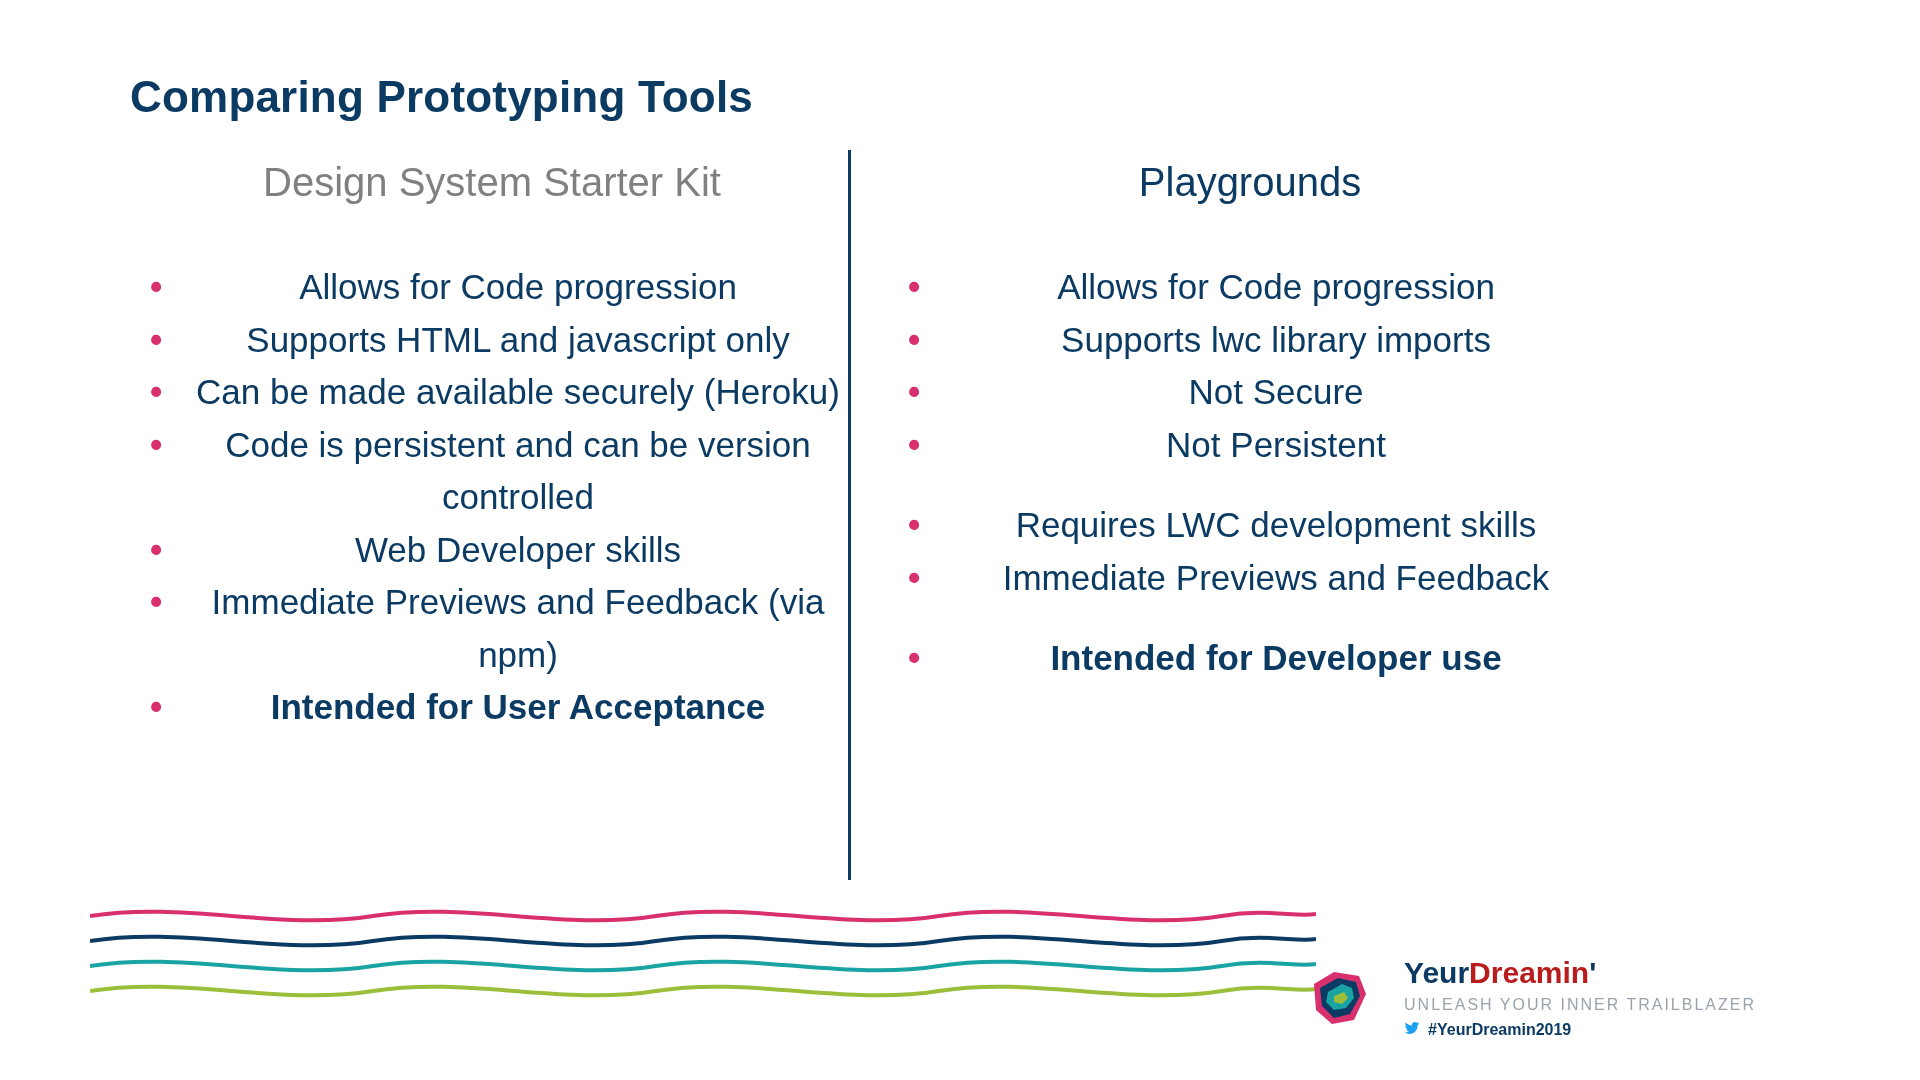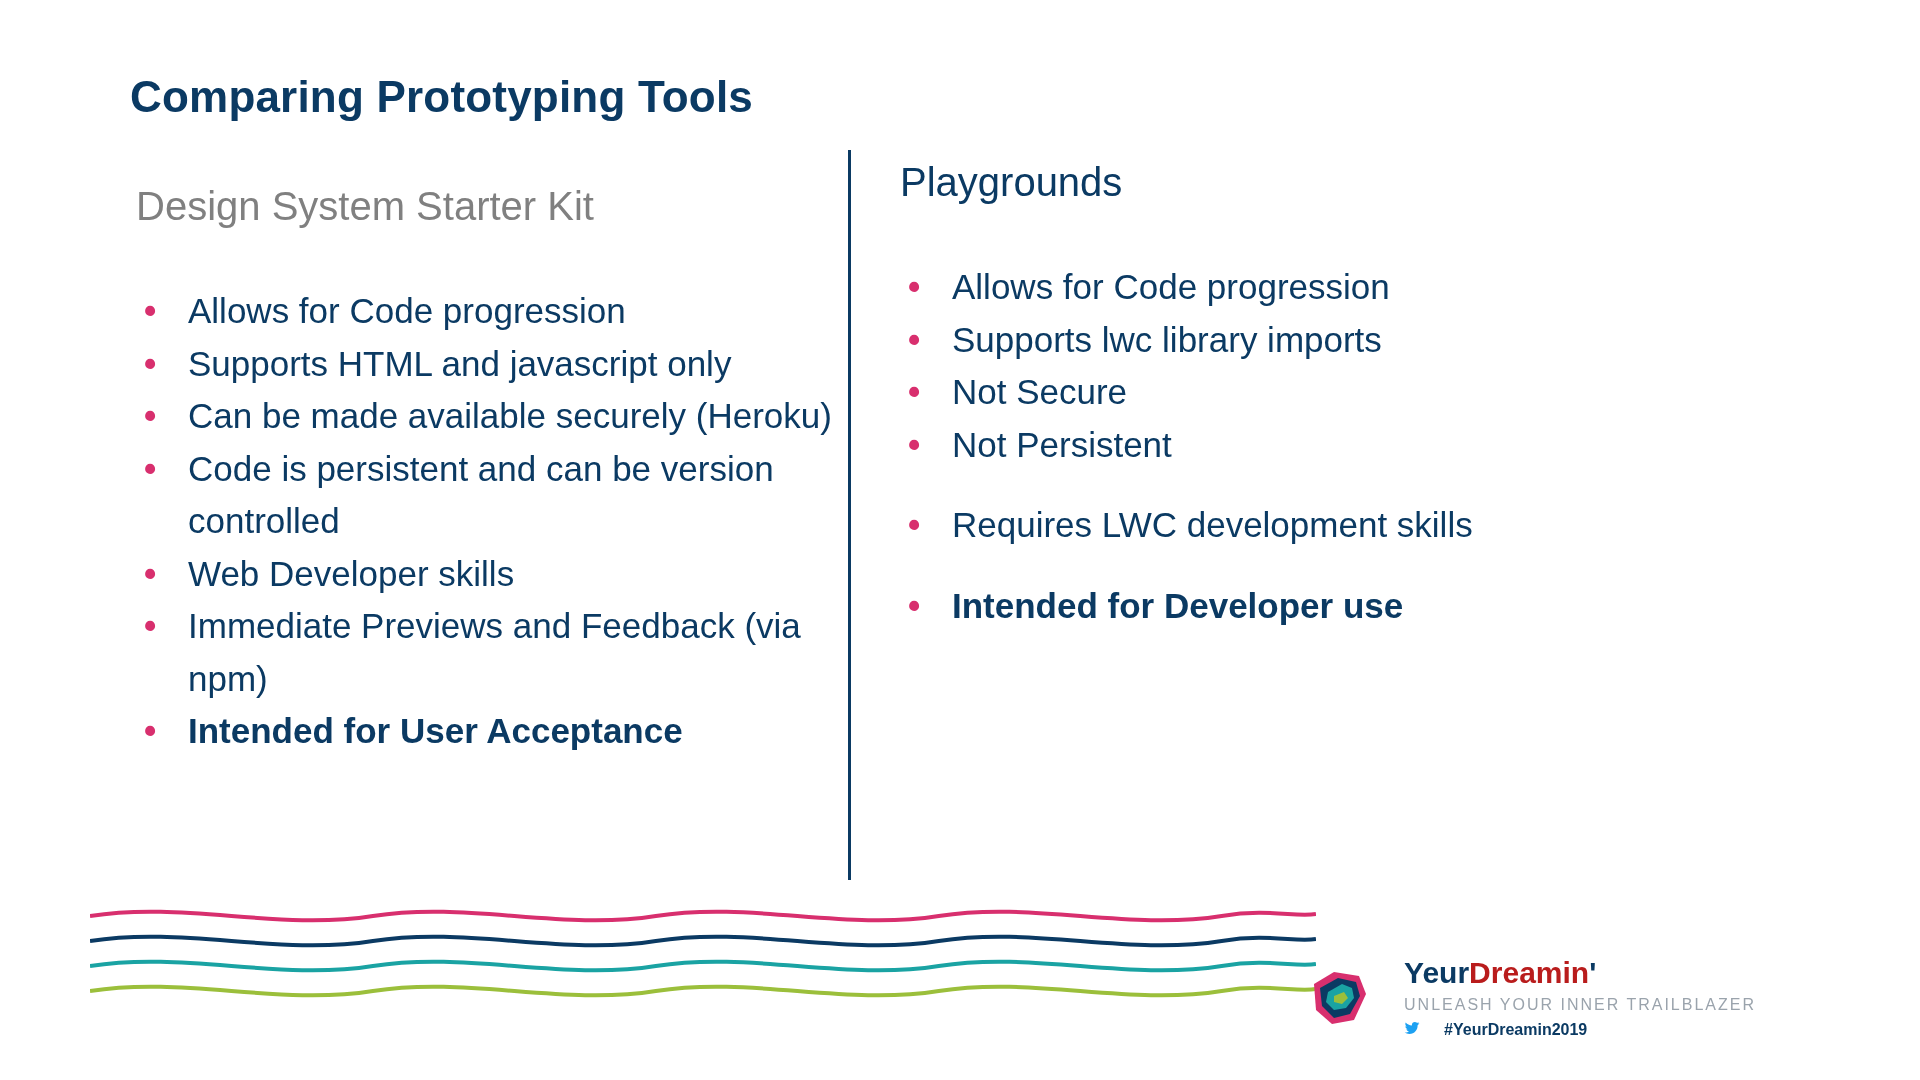--- a/index.html
+++ b/index.html
@@ -1,28 +1,28 @@
 <!DOCTYPE html>
 <html><head>
 <meta charset="utf-8">
 <style>
   * { margin: 0; padding: 0; box-sizing: border-box; }
   html, body { width: 1920px; height: 1080px; background: #ffffff; font-family: Arial, Helvetica, sans-serif; overflow: hidden; }
-  .slide { position: relative; width: 1836px; height: 1080px; }
+  .slide { position: relative; width: 1836px; height: 1080px; text-align: center; }
   .title {
     position: absolute;
     top: 72px;
     left: 130px;
     font-size: 44px;
     font-weight: 700;
     color: #0b3a63;
     letter-spacing: 0.2px;
   }
   .left-col, .right-col { position: absolute; top: 160px; }
-  .left-col { left: 136px; width: 700px; margin-top: 24px; }
+  .left-col { left: 142px; width: 700px; }
   .right-col { left: 900px; width: 700px; }
   .col-head { font-size: 40px; font-weight: 400; margin-bottom: 56px; }
   .left-col .col-head { color: #808080; }
   .right-col .col-head { color: #0b3a63; }
   ul.blist { list-style: none; }
   ul.blist li { position: relative; padding-left: 52px; font-size: 35px; line-height: 1.5; color: #0b3a63; font-weight: 400; }
   ul.blist li::before {
     content: "•"; position: absolute; left: 8px; top: 0; color: #d82f6e; font-size: 35px; line-height: 1.5; font-weight: 700;
   }
   ul.blist li.bold { font-weight: 700; }
@@ -33,21 +33,21 @@
   .waves { position: absolute; left: 90px; right: 520px; bottom: 64px; height: 120px; }
   .waves svg { display: block; width: 100%; height: 100%; }
   .footer-right { position: absolute; right: 80px; bottom: 40px; display: flex; align-items: center; gap: 28px; }
   .logo-mark { width: 72px; height: 72px; }
   .brand-stack { display: flex; flex-direction: column; gap: 6px; }
   .brand-name { font-size: 30px; font-weight: 700; color: #0b3a63; display: flex; align-items: baseline; }
   .brand-name .yeur { color: #0b3a63; }
   .brand-name .dream { color: #b91c1c; }
   .brand-name .apos { color: #0b3a63; }
   .brand-sub { font-size: 16px; letter-spacing: 2px; color: #9aa3ac; text-transform: uppercase; }
-  .hashline { display: flex; align-items: center; gap: 24px; }
+  .hashline { display: flex; align-items: center; gap: 8px; }
   .tw { color: #1da1f2; font-size: 16px; }
   .hashtag { font-size: 16px; color: #0b3a63; font-weight: 600; }
 </style>
 </head>
 <body>
 
 <div class="slide">
 
   <div class="title">Comparing Prototyping Tools</div>
 
@@ -70,20 +70,21 @@
     <div class="col-head">Playgrounds</div>
     <ul class="blist">
       <li>Allows for Code progression</li>
       <li>Supports lwc library imports</li>
       <li>Not Secure</li>
       <li>Not Persistent</li>
     </ul>
     <div class="spacer"></div>
     <ul class="blist">
       <li>Requires LWC development skills</li>
+      <li>Immediate Previews and Feedback</li>
     </ul>
     <div class="spacer"></div>
     <ul class="blist">
       <li class="bold">Intended for Developer use</li>
     </ul>
   </div>
 
   <div class="waves">
     <svg viewBox="0 0 1300 120" preserveAspectRatio="none">
       <path d="M0,20 C100,5 200,35 300,20 C400,5 500,35 600,20 C700,5 800,35 900,20 C1000,5 1100,35 1200,20 C1250,12 1280,22 1300,18" stroke="#d82f6e" stroke-width="4" fill="none"></path>

